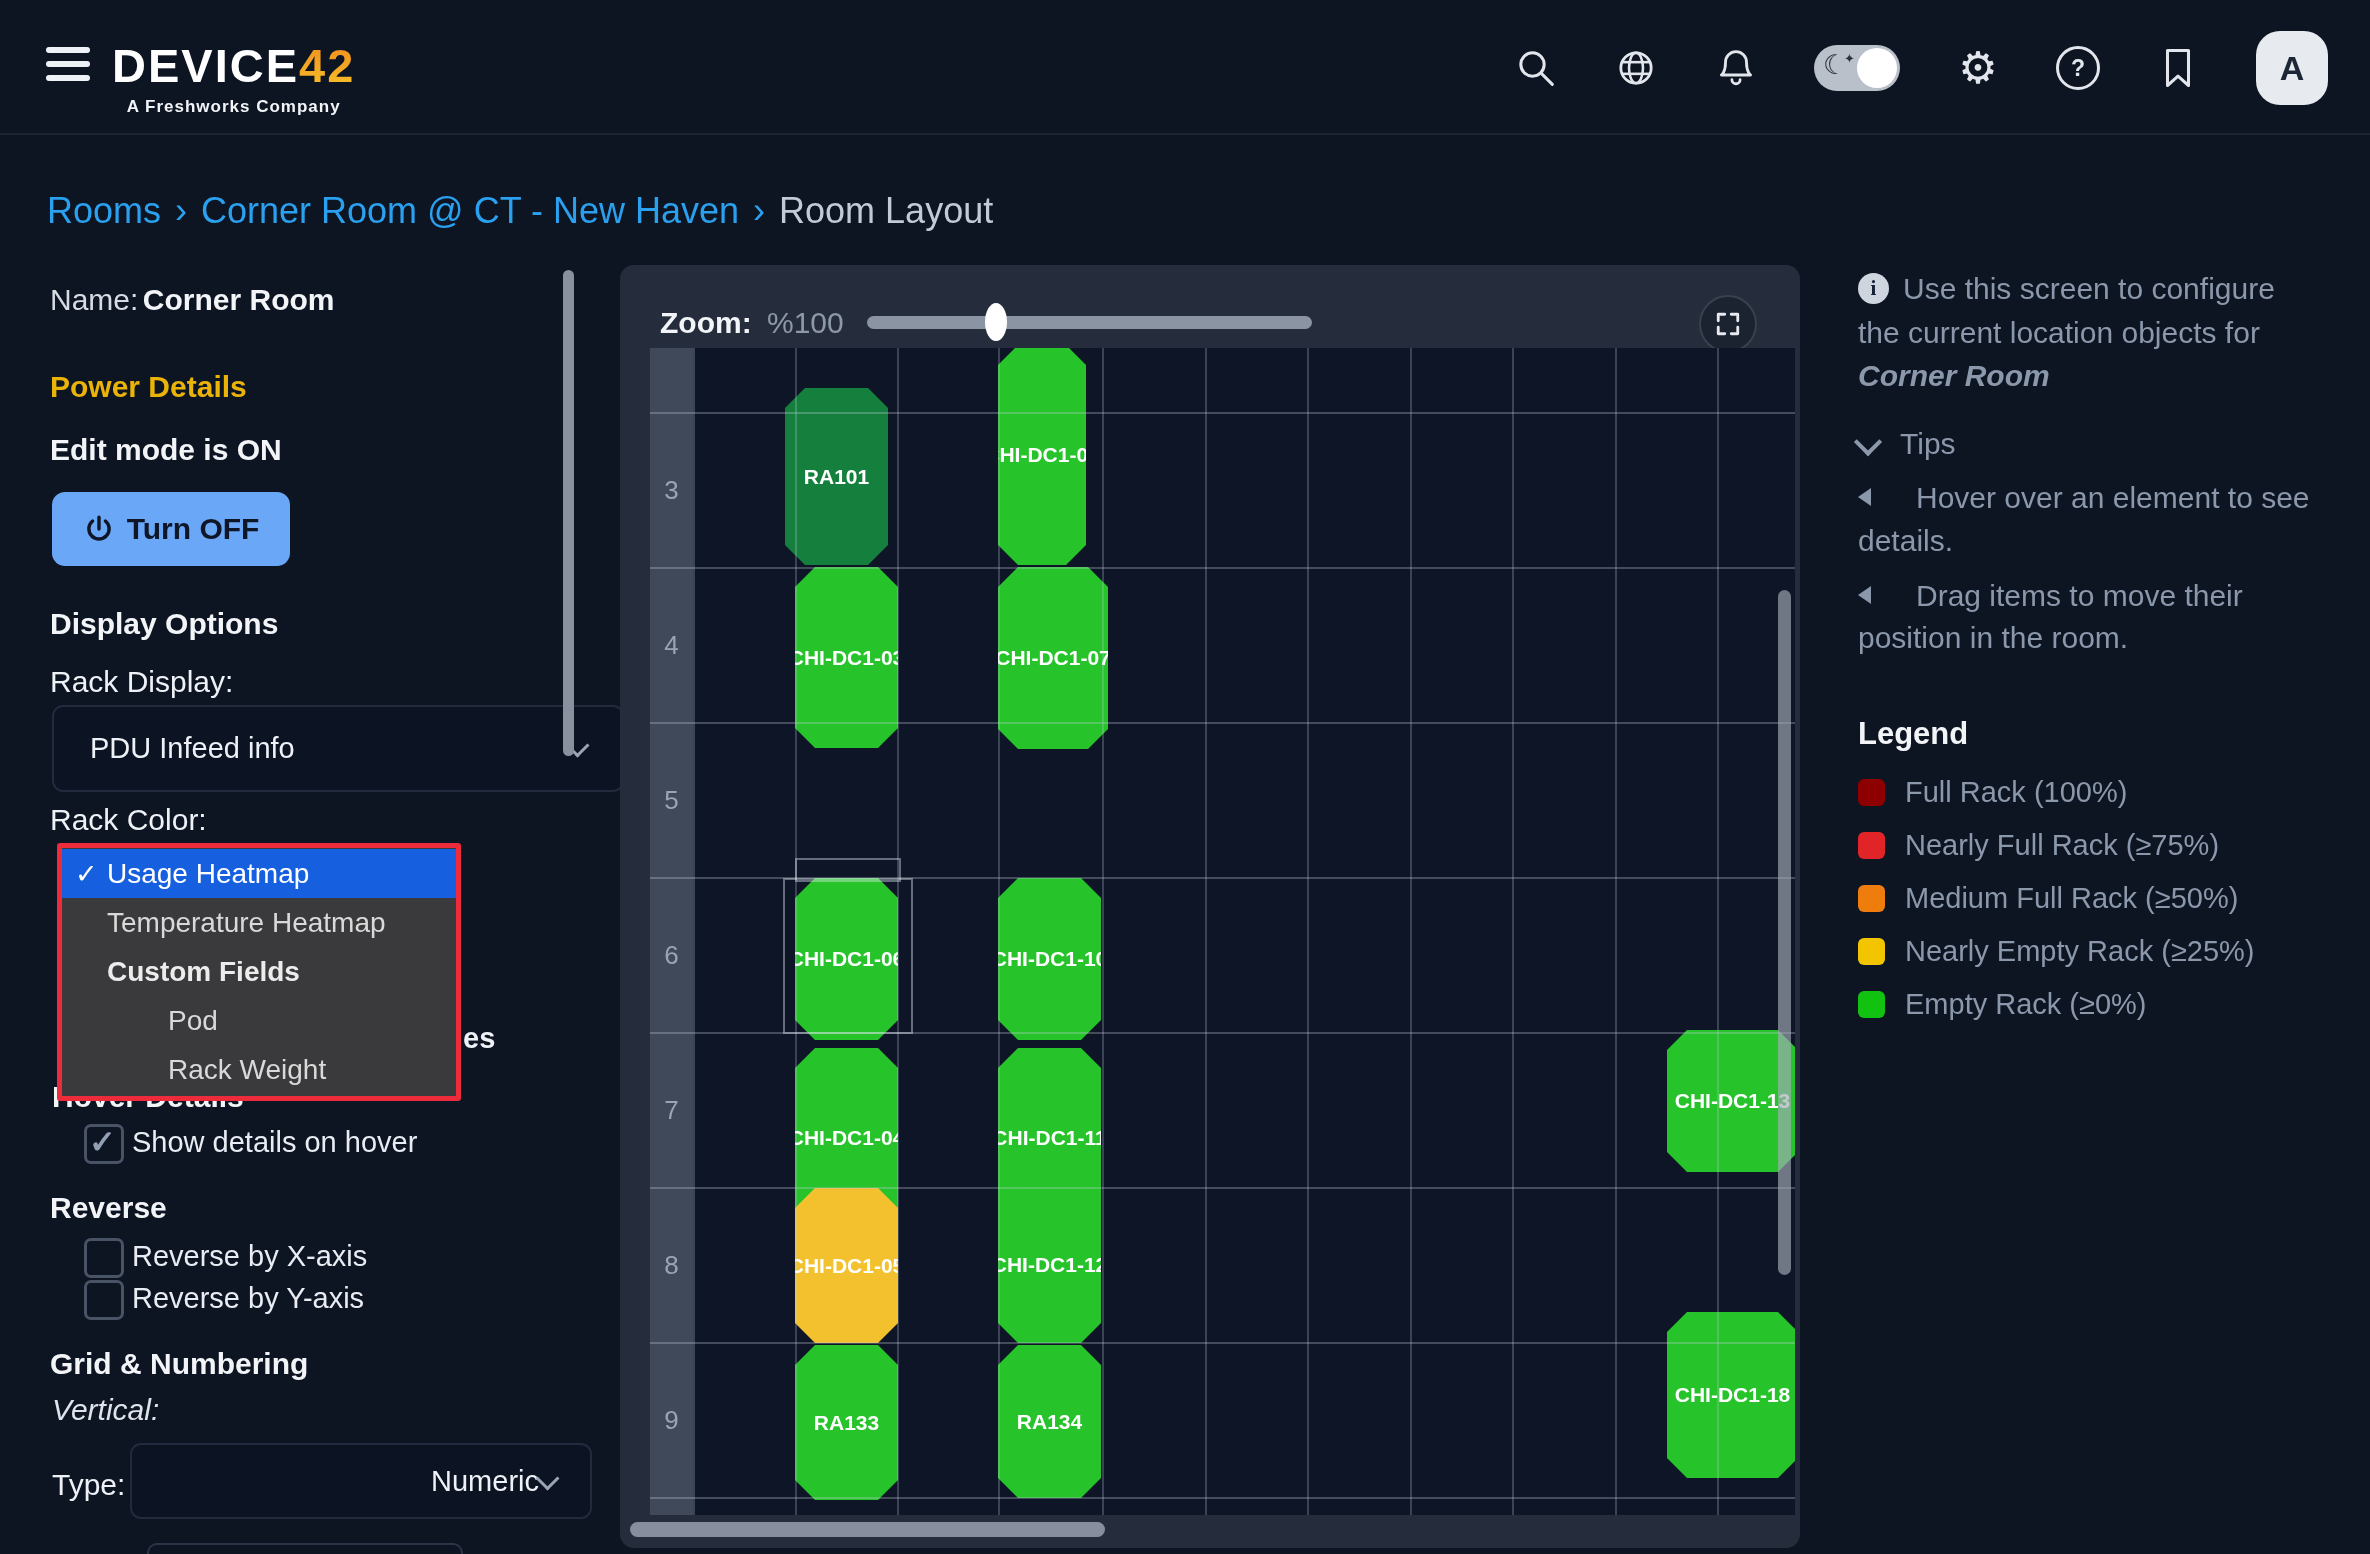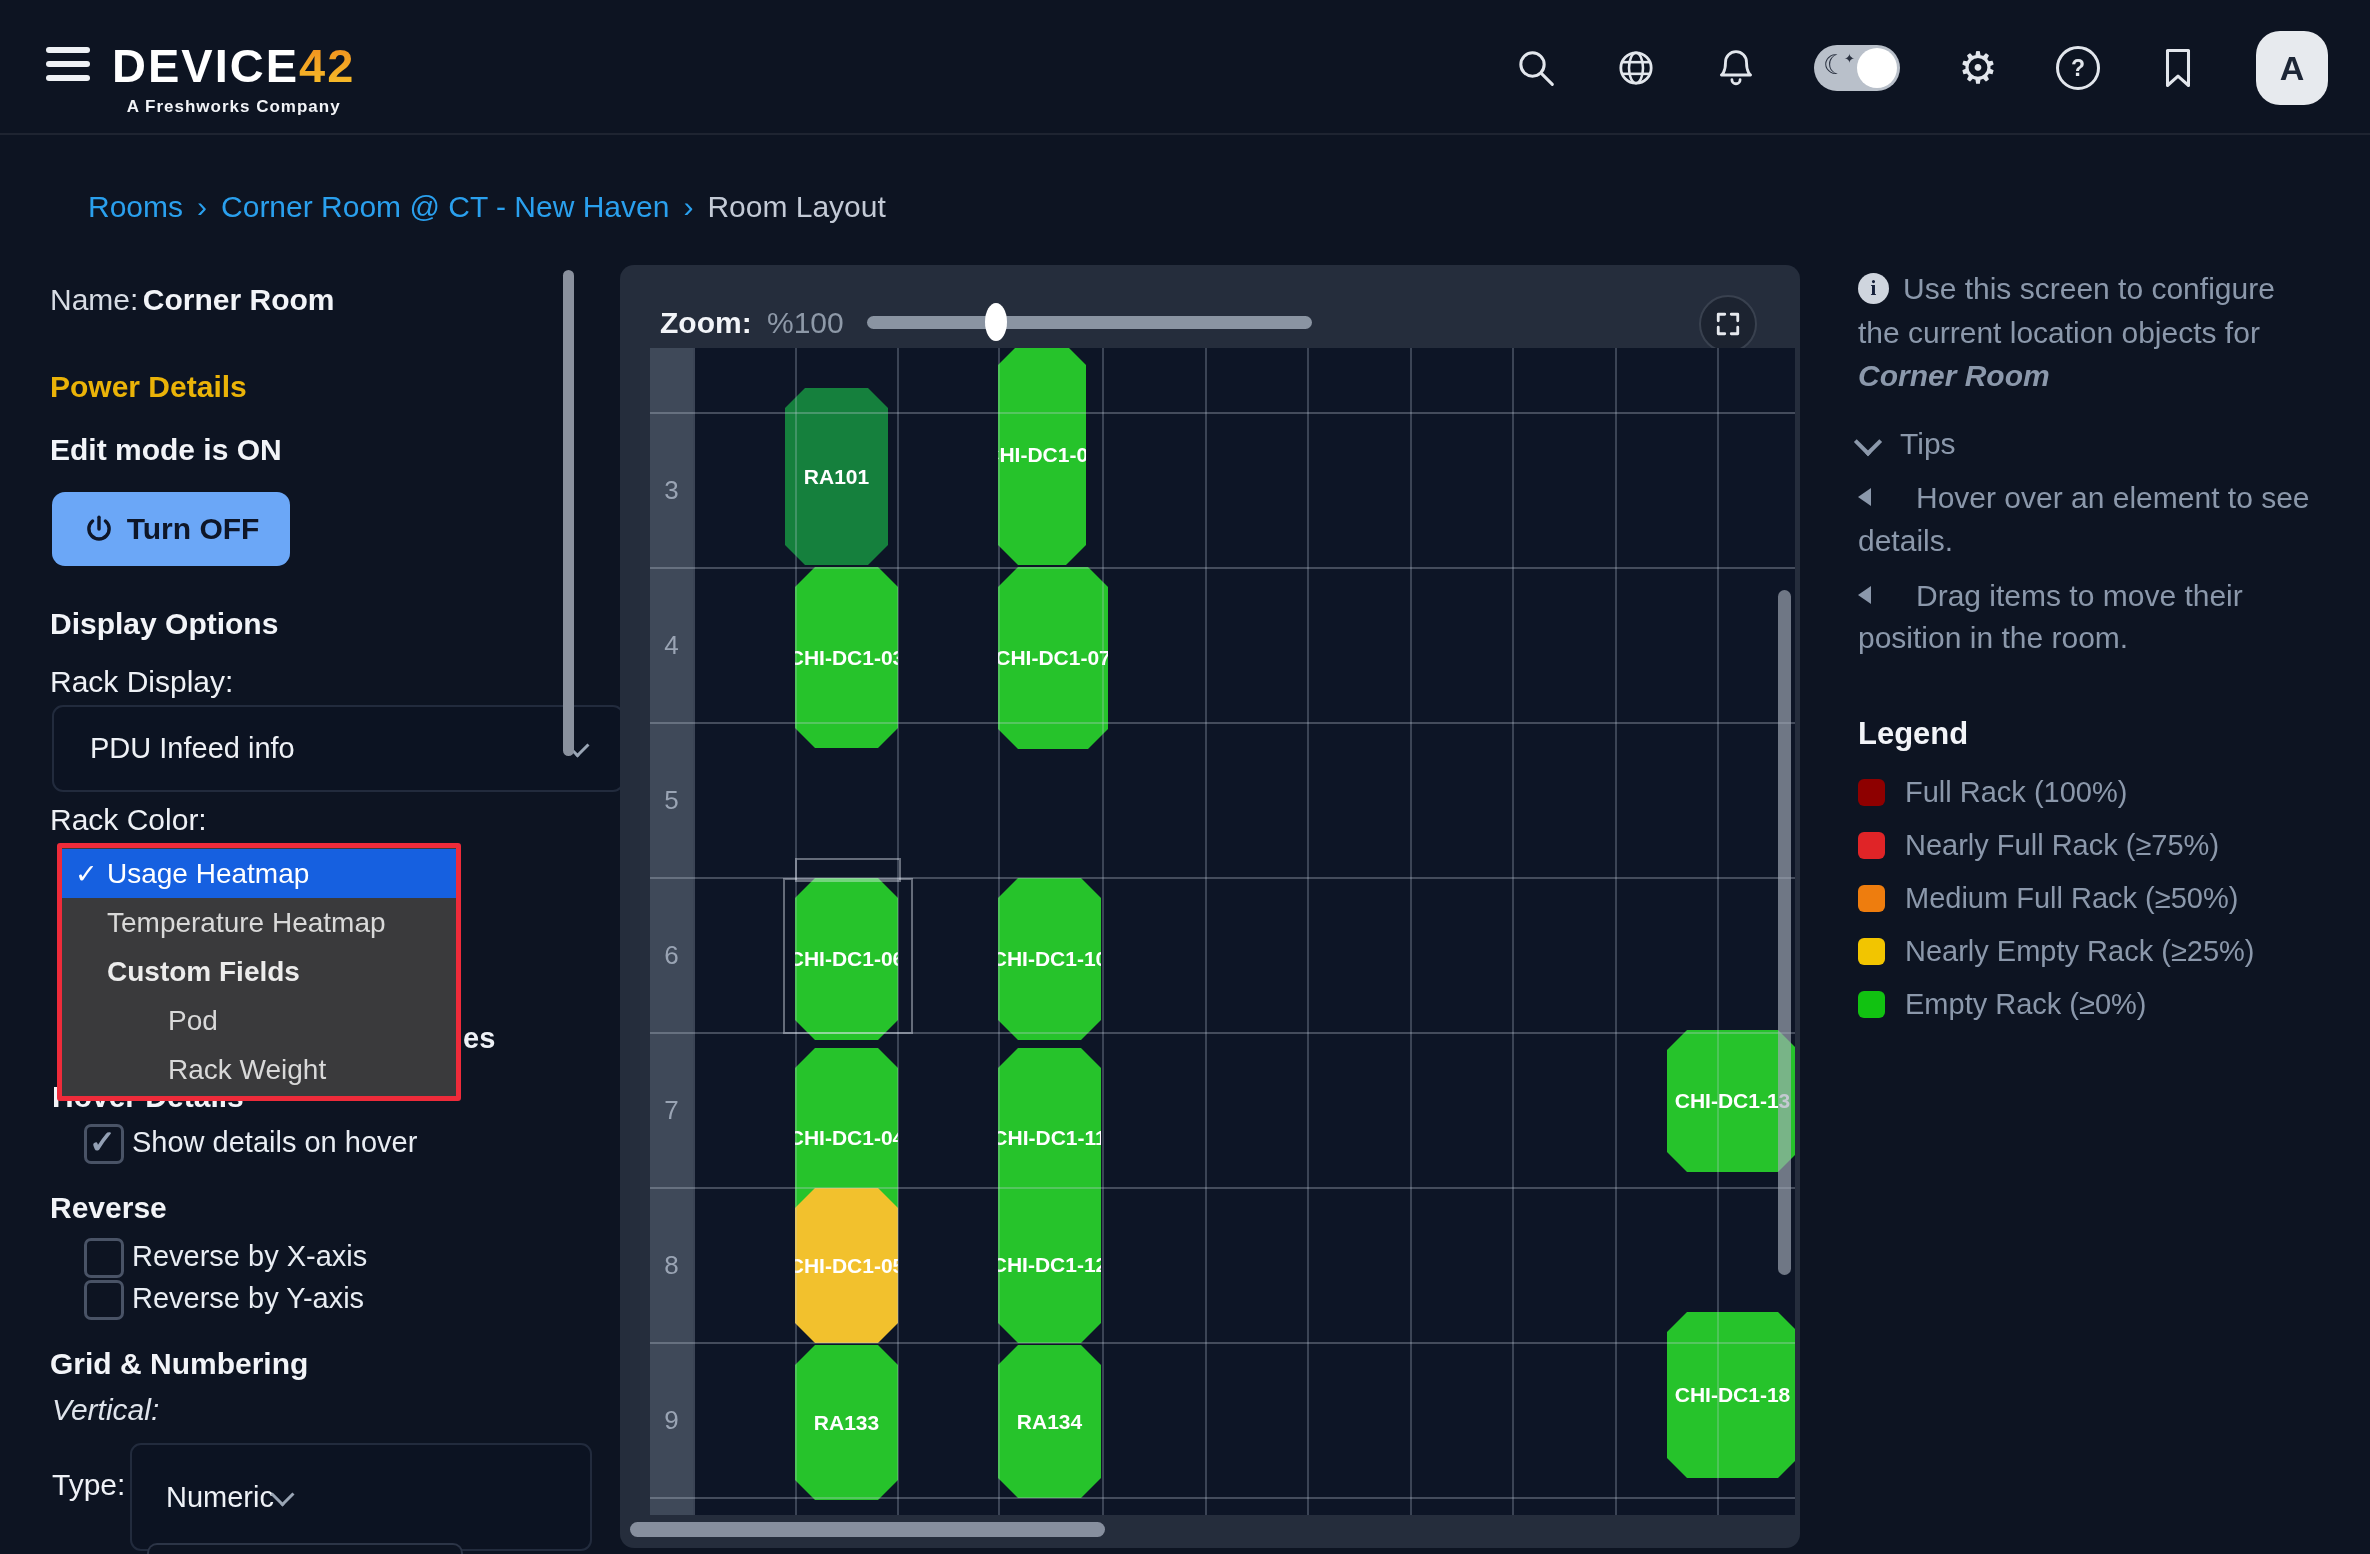--- a/index.html
+++ b/index.html
@@ -23,21 +23,21 @@
   .help-circle{width:38px;height:38px;border:3px solid #e2e6ec;border-radius:50%;display:flex;align-items:center;justify-content:center;}
   .help-circle::after{content:"?";font-size:23px;font-weight:bold;color:#e2e6ec;}
   .toggle{position:relative;width:86px;height:46px;border-radius:23px;background:#b9c0ca;cursor:pointer;}
   .toggle .knob{position:absolute;right:3px;top:3px;width:40px;height:40px;border-radius:50%;background:#ffffff;}
   .toggle .moon{position:absolute;left:9px;top:4px;font-size:27px;color:#2a3140;}
   .toggle .spark{position:absolute;left:30px;top:6px;font-size:13px;color:#2a3140;}
   .avatar{width:72px;height:74px;border-radius:24px;background:#e7eaee;display:flex;align-items:center;justify-content:center;
           font-size:34px;font-weight:bold;color:#1d2636;cursor:pointer;}
 
   
-  .breadcrumb{position:absolute;left:47px;top:190px;font-size:30px;display:flex;gap:14px;align-items:center;margin-left:41px;}
+  .breadcrumb{position:absolute;left:47px;top:190px;font-size:36px;display:flex;gap:14px;align-items:center;}
   .bc-link{color:#2aa0ee;cursor:pointer;}
   .bc-sep{color:#2aa0ee;}
   .bc-current{color:#c3cad6;}
 
   
   .sb-label{font-size:30px;color:#d7dce4;}
   .sb-strong{font-size:30px;font-weight:bold;color:#f2f4f8;}
   .sb-link{font-size:30px;font-weight:bold;color:#eab308;cursor:pointer;}
   .btn-turnoff{position:absolute;left:52px;top:492px;width:238px;height:74px;border-radius:13px;background:#6ba7f7;
                display:flex;align-items:center;justify-content:center;gap:12px;cursor:pointer;}
@@ -207,21 +207,21 @@
     <div class="abs sb-strong" style="left:50px;top:1191px;">Reverse</div>
     <span class="cbx" style="left:84px;top:1238px;"></span>
     <span class="cbx-label" style="left:132px;top:1240px;">Reverse by X-axis</span>
     <span class="cbx" style="left:84px;top:1280px;"></span>
     <span class="cbx-label" style="left:132px;top:1282px;">Reverse by Y-axis</span>
 
     <div class="abs sb-strong" style="left:50px;top:1347px;">Grid &amp; Numbering</div>
     <div class="abs sb-label" style="left:52px;top:1393px;font-style:italic;color:#dfe4ec;">Vertical:</div>
 
     <div class="abs sb-label" style="left:52px;top:1468px;color:#eef1f6;">Type:</div>
-    <div class="select" style="left:130px;top:1443px;width:390px;height:72px;padding:16px 34px;justify-content:flex-start;">
+    <div class="select" style="left:130px;top:1443px;width:390px;height:72px;padding:0 34px;justify-content:flex-end;">
       <span class="val">Numeric</span>
       <span class="chev"></span>
     </div>
     <div class="partial-select"></div>
 
     <div class="sb-scroll"></div>
   </aside>
 
   <main class="canvas">
     <span class="zoom-label">Zoom:</span>

